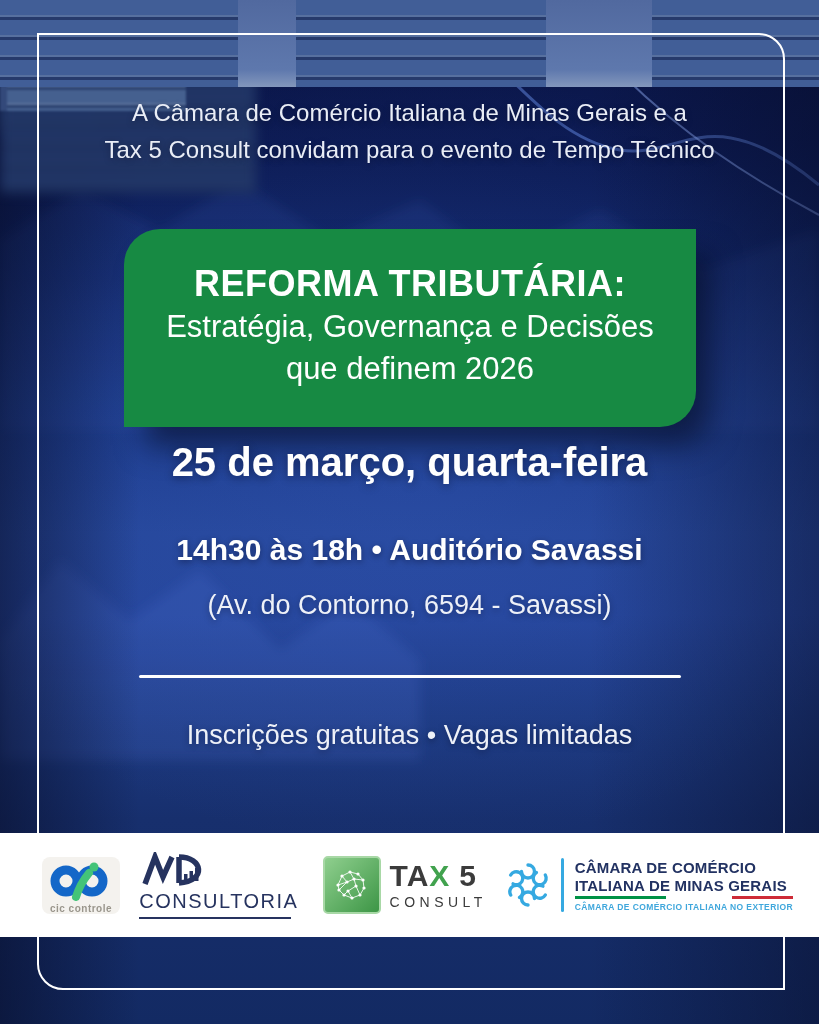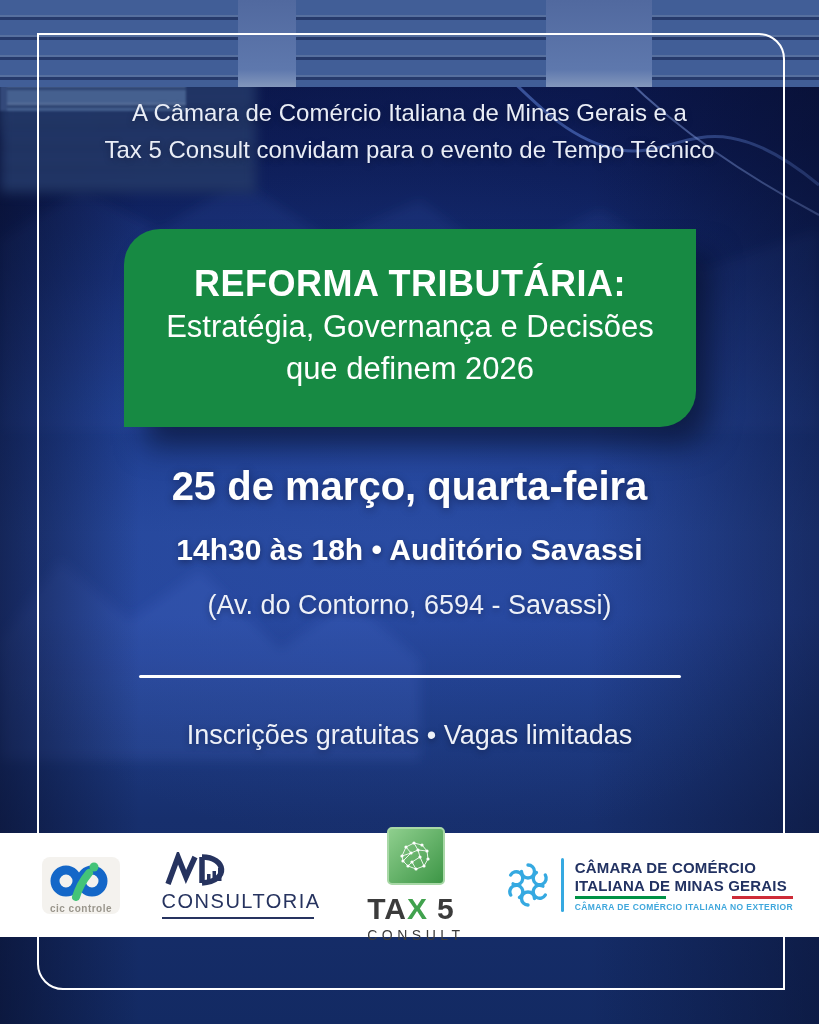--- a/index.html
+++ b/index.html
@@ -38,41 +38,41 @@
   .content{position:absolute; inset:0; z-index:5; color:#fff; text-align:center;}
   .invite{position:absolute; top:94px; left:0; width:100%;
     font-size:24px; font-weight:300; line-height:37px; color:#e9edf6;
     text-shadow:0 2px 6px rgba(0,0,20,.35);}
   .title-card{position:absolute; left:124px; top:229px; width:572px; height:198px;
     background:#178a43; border-radius:36px 0 36px 0;
     box-shadow:18px 22px 30px -4px rgba(4,8,28,.6);
     display:flex; flex-direction:column; justify-content:center; gap:2px; box-sizing:border-box; padding:8px 16px 12px;}
   .title-main{font-size:36px; font-weight:700; letter-spacing:.5px;}
   .title-sub{font-size:31px; font-weight:300; line-height:40px;}
-  .date-line{position:absolute; top:464px; left:0; width:100%;
+  .date-line{position:absolute; top:440px; left:0; width:100%;
     font-size:40px; font-weight:700; text-shadow:0 2px 8px rgba(0,0,20,.4);}
   .time-line{position:absolute; top:533px; left:0; width:100%;
     font-size:30px; font-weight:700; text-shadow:0 2px 6px rgba(0,0,20,.4);}
   .addr-line{position:absolute; top:590px; left:0; width:100%;
     font-size:27px; font-weight:300; color:#eef1f8; text-shadow:0 2px 6px rgba(0,0,20,.35);}
   .divider{position:absolute; top:675px; left:139px; width:542px; height:2.5px;
     background:#ffffff; border-radius:2px;}
   .note-line{position:absolute; top:720px; left:0; width:100%;
     font-size:27px; font-weight:300; color:#eef1f8; text-shadow:0 2px 6px rgba(0,0,20,.35);}
   
   .footer{position:absolute; left:0; top:833px; width:819px; height:104px; z-index:4;
     background:#ffffff; display:flex; align-items:center; justify-content:space-between;
     box-sizing:border-box; padding:0 26px 0 42px;}
   .logo-cic{display:flex; flex-direction:column; align-items:center;
     background:#f4f2ee; border-radius:8px; padding:5px 6px 0;}
   .logo-cic .cic-label{font-size:10px; font-weight:700; color:#9a968c; letter-spacing:.5px; margin-top:1px;}
   .logo-md{display:flex; flex-direction:column; align-items:flex-start; width:164px;}
   .logo-md .md-label{font-size:20px; color:#26335f; letter-spacing:1.5px; margin-top:2px;}
   .logo-md .md-underline{width:152px; height:2px; background:#26335f; margin-top:4px;}
-  .logo-tax{display:flex; align-items:center; gap:9px;flex-direction:column;}
+  .logo-tax{display:flex; align-items:center; gap:9px;}
   .tax-square{width:58px; height:58px; border-radius:5px; box-sizing:border-box;
     background:linear-gradient(135deg,#8fcf8e,#3d9646); border:2px solid #a8d8a6;
     display:flex; align-items:center; justify-content:center;}
   .tax-text{display:flex; flex-direction:column; align-items:flex-start;}
   .tax-word{font-size:30px; font-weight:800; color:#3b3b3b; letter-spacing:1px; line-height:30px; display:flex;}
   .tax-word .tax-x{color:#41a24e;}
   .tax-word .tax-5{margin-left:9px;}
   .tax-sub{font-size:14px; font-weight:400; color:#3b3b3b; letter-spacing:4.5px; margin-top:3px;}
   .logo-camara{display:flex; align-items:center; gap:11px;}
   .cam-bar{width:2.5px; height:54px; background:#35a9e1; border-radius:2px;}

